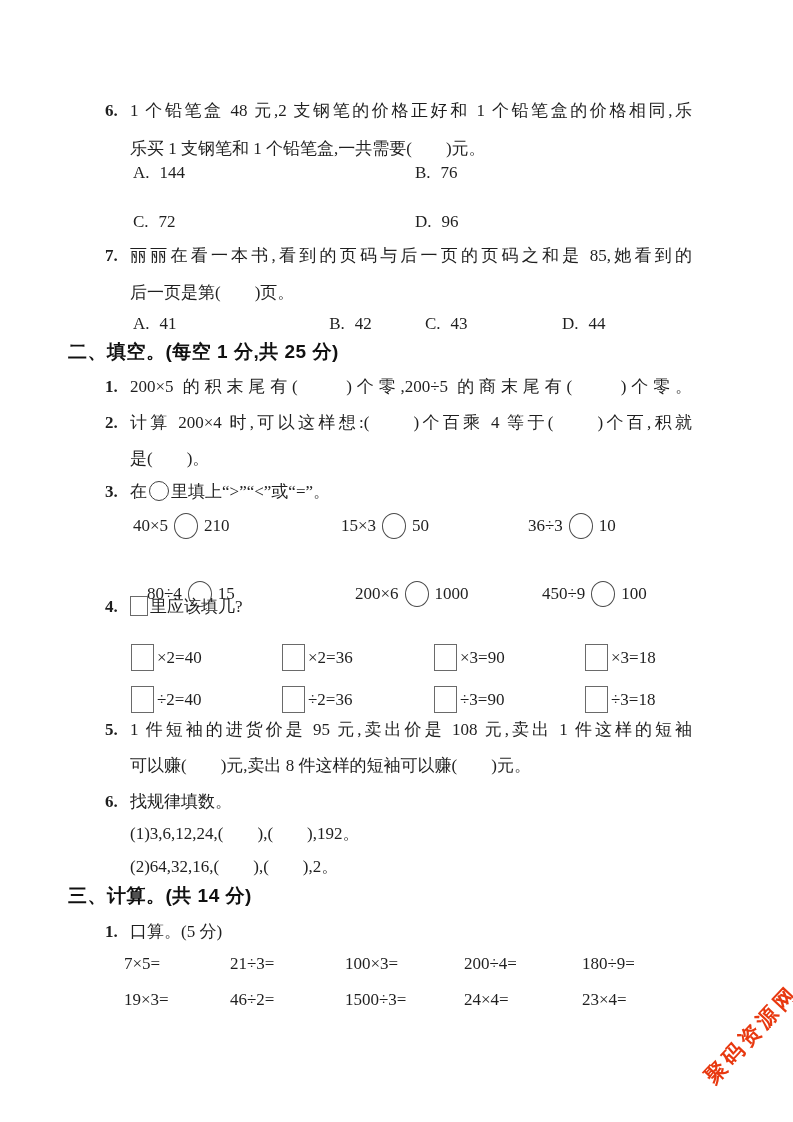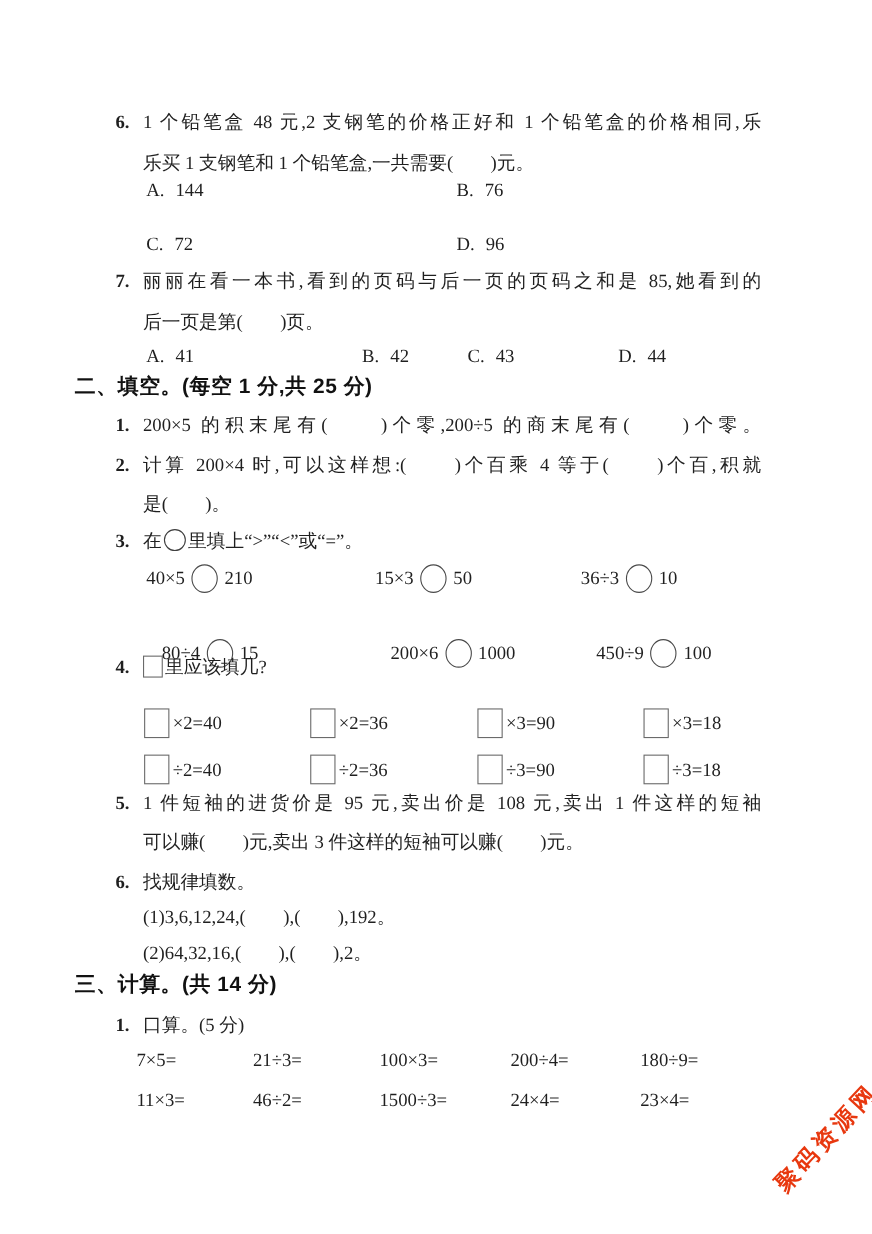--- a/index.html
+++ b/index.html
@@ -199,21 +199,21 @@
     <span class="box-cell">
         <span class="box-blank"></span>
         <span>÷3=18</span>
       </span>
   </div>
 
   <div class="line qline" style="left:105px; top:717px;">
     <span class="qnum">5.</span>
     <span class="qtext fill">1 件短袖的进货价是 95 元,卖出价是 108 元,卖出 1 件这样的短袖</span>
   </div>
-  <div class="line" style="left:130px; top:753px;">可以赚(　　)元,卖出 3 件这样的短袖可以赚(　　)元。</div>
+  <div class="line" style="left:130px; top:753px;">可以赚(　　)元,卖出 8 件这样的短袖可以赚(　　)元。</div>
 
   <div class="line qline" style="left:105px; top:789px;">
     <span class="qnum">6.</span>
     <span>找规律填数。</span>
   </div>
   <div class="line" style="left:130px; top:821px;">(1)3,6,12,24,(　　),(　　),192。</div>
   <div class="line" style="left:130px; top:854px;">(2)64,32,16,(　　),(　　),2。</div>
 
   <div class="line sec-heading" style="left:68px; top:883px;">三、计算。(共 14 分)</div>
 
@@ -222,21 +222,21 @@
     <span>口算。(5 分)</span>
   </div>
   <div class="line grid5" style="left:124px; top:951px;">
     <span>7×5=</span>
     <span>21÷3=</span>
     <span>100×3=</span>
     <span>200÷4=</span>
     <span>180÷9=</span>
   </div>
   <div class="line grid5" style="left:124px; top:987px;">
-    <span>11×3=</span>
+    <span>19×3=</span>
     <span>46÷2=</span>
     <span>1500÷3=</span>
     <span>24×4=</span>
     <span>23×4=</span>
   </div>
 
   <div class="watermark" style="color: rgb(232, 56, 15);">聚码资源网</div>
 
 </div>
 

